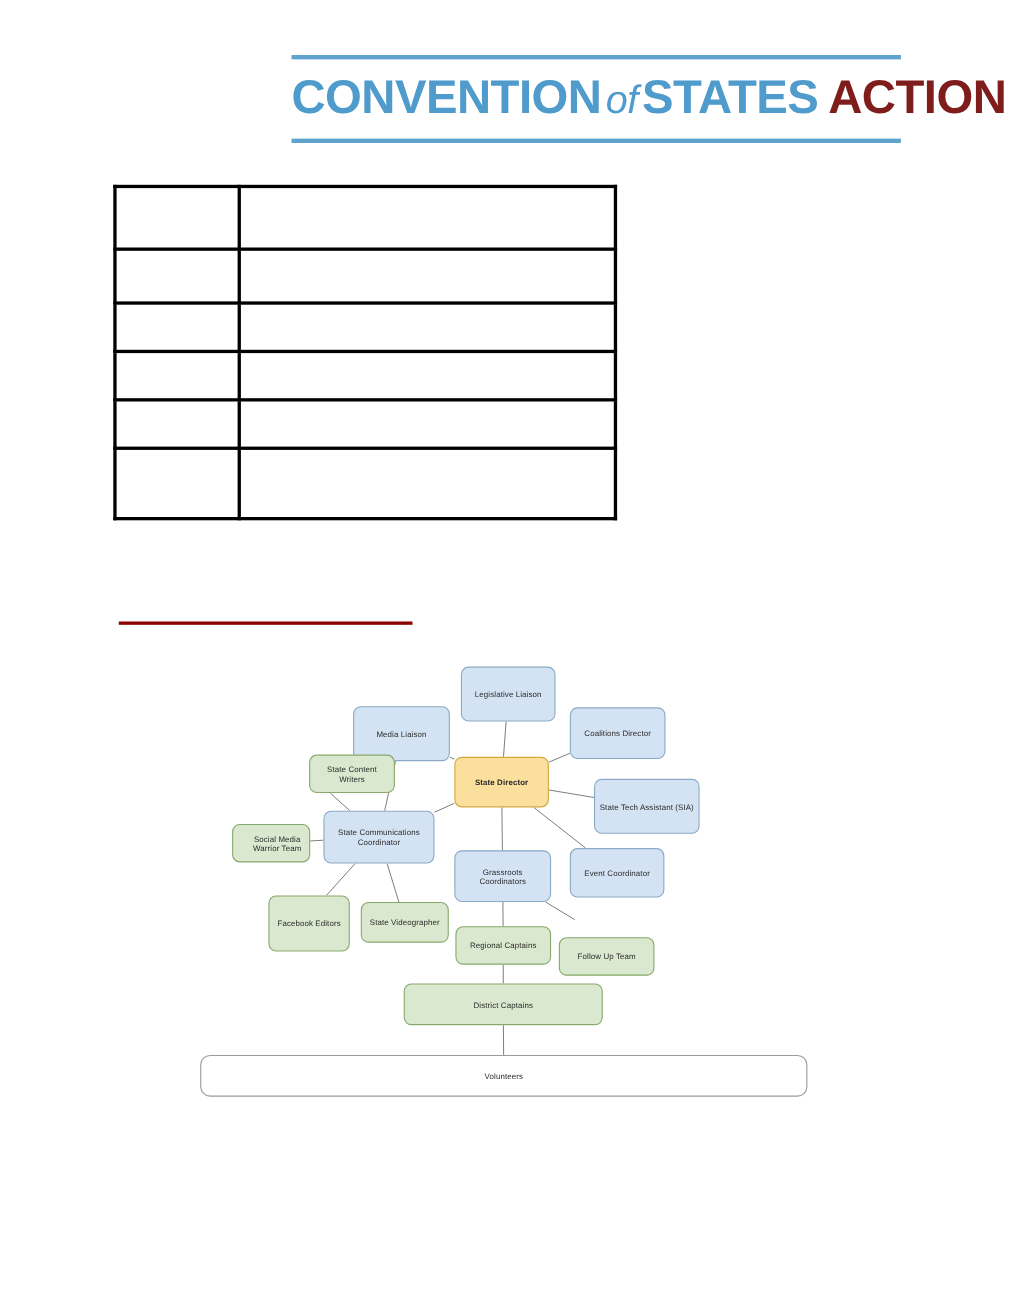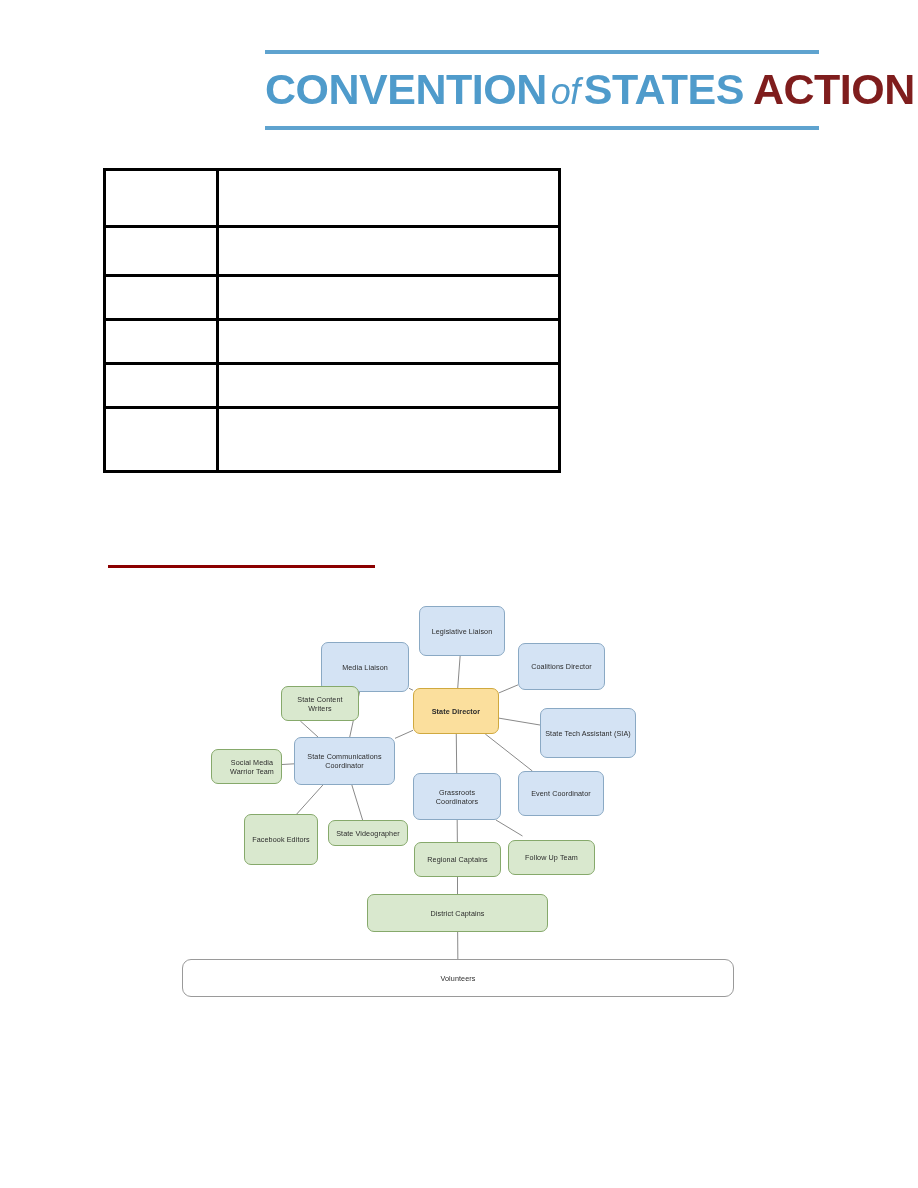--- a/index.html
+++ b/index.html
@@ -275,27 +275,27 @@
       </div>
       <div class="node node-green" style="left: 76px; top: 98px; width: 78px; height: 35px; margin-left: 37px;">
         <span>State Content Writers</span>
       </div>
       <div class="node node-green" style="left: 43px; top: 161px; width: 71px; height: 35px; padding-left: 14px;">
         <span>Social Media Warrior Team</span>
       </div>
       <div class="node node-green" style="left: 76px; top: 226px; width: 74px; height: 51px;">
         <span>Facebook Editors</span>
       </div>
-      <div class="node node-green" style="left: 160px; top: 232px; width: 80px; height: 26px;">
+      <div class="node node-green" style="left: 160px; top: 232px; width: 80px; height: 37px;">
         <span>State Videographer</span>
       </div>
       <div class="node node-blue" style="left: 245px; top: 185px; width: 88px; height: 47px;">
         <span>Grassroots Coordinators</span>
       </div>
-      <div class="node node-green" style="left: 340px; top: 252px; width: 87px; height: 35px;">
+      <div class="node node-green" style="left: 340px; top: 264px; width: 87px; height: 35px;">
         <span>Follow Up Team</span>
       </div>
       <div class="node node-green" style="left: 246px; top: 254px; width: 87px; height: 35px;">
         <span>Regional Captains</span>
       </div>
       <div class="node node-green" style="left: 199px; top: 306px; width: 181px; height: 38px;">
         <span>District Captains</span>
       </div>
       <div class="node node-white" style="left: 14px; top: 371px; width: 552px; height: 38px;">
         <span>Volunteers</span>

